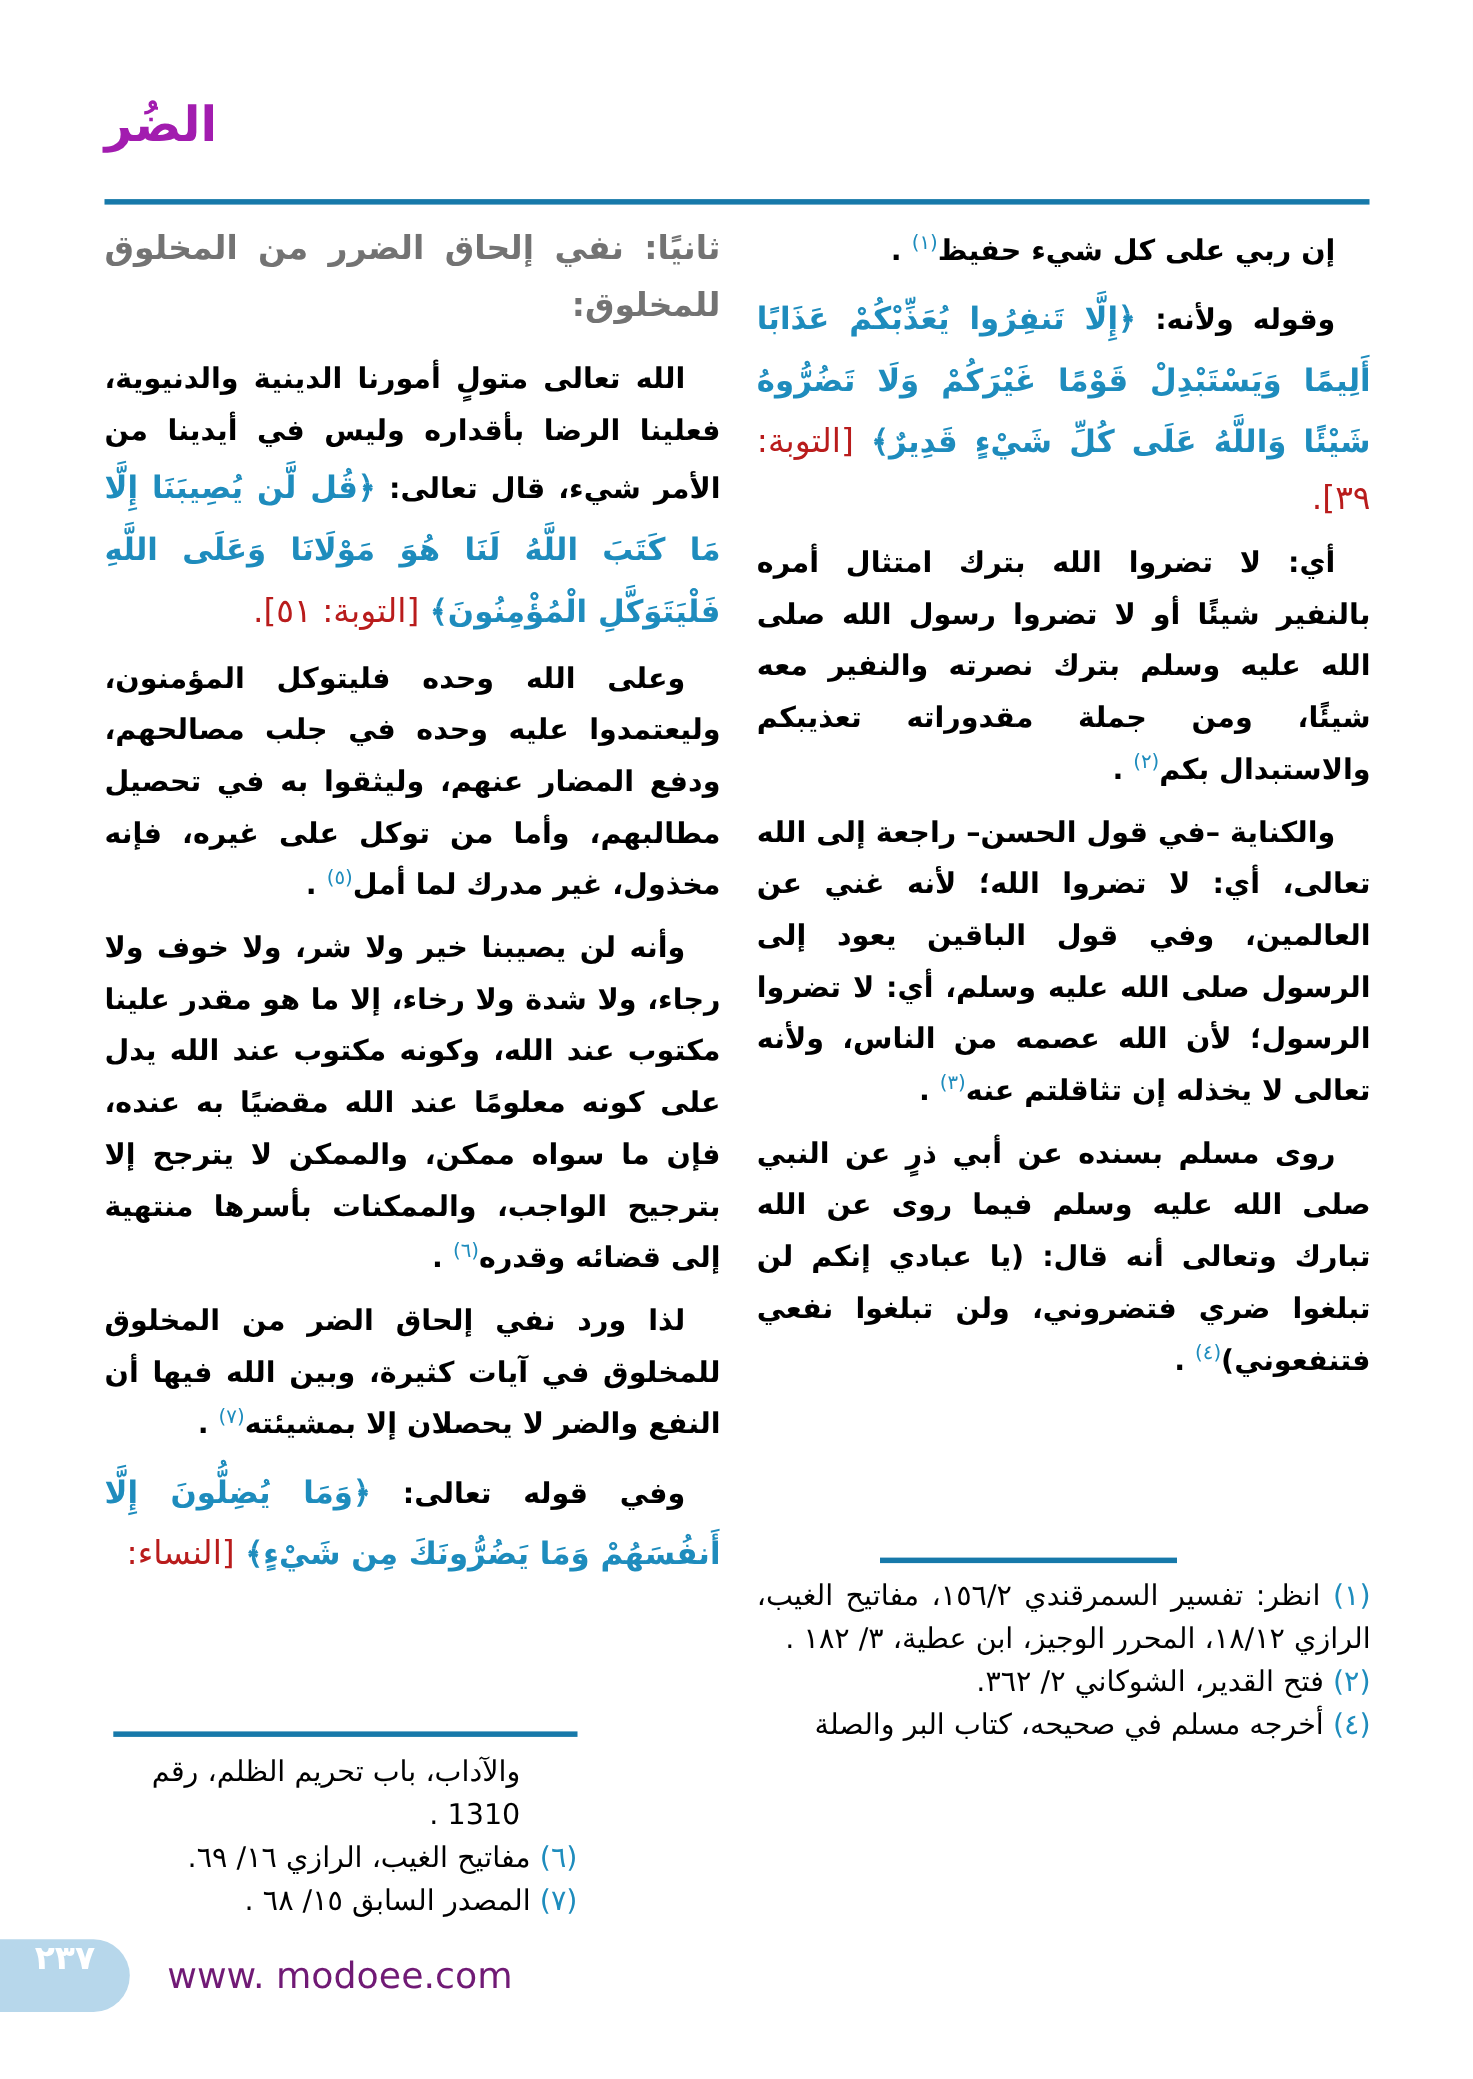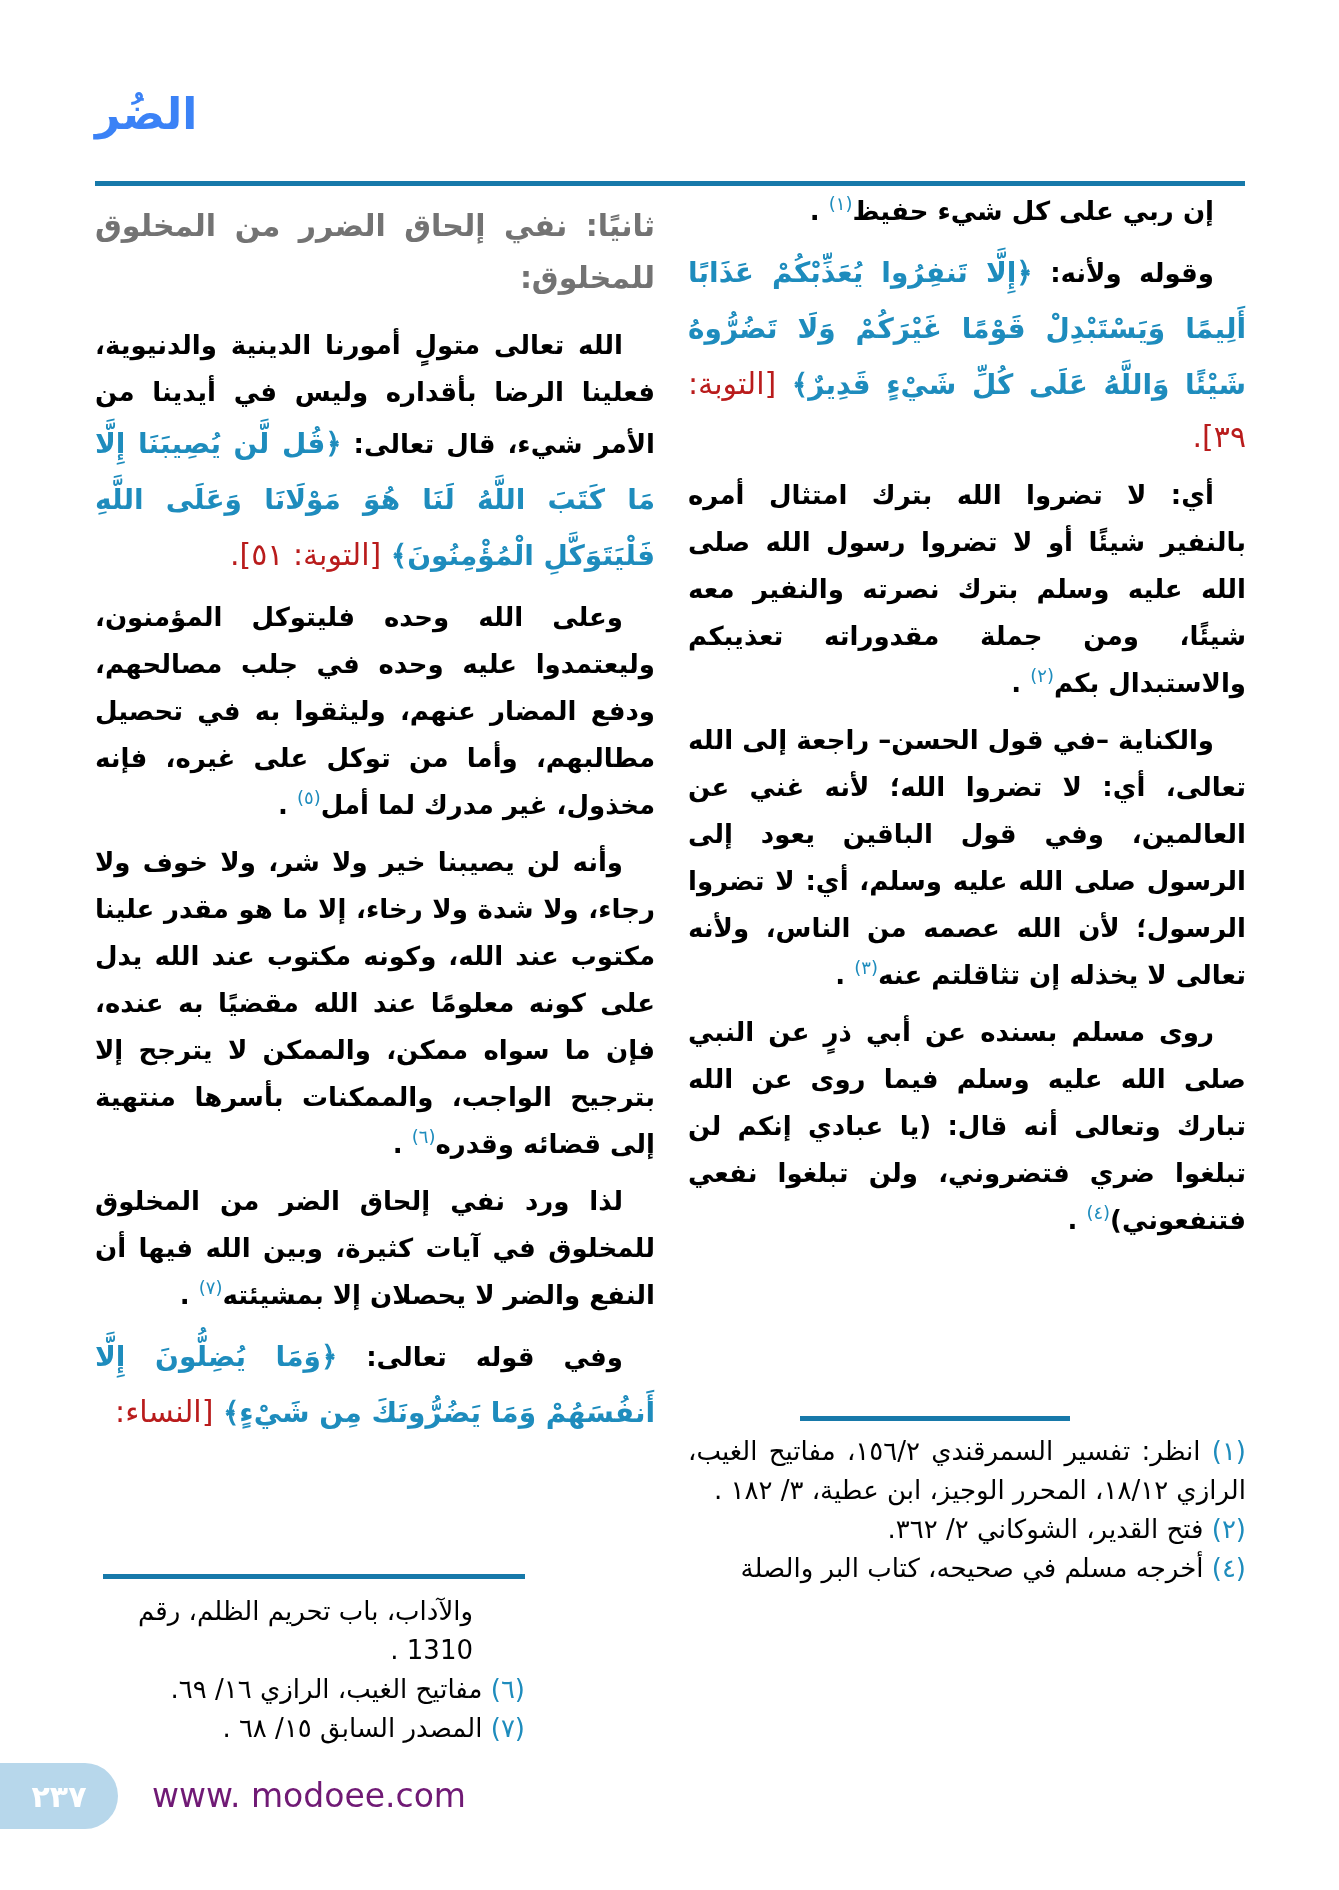--- a/index.html
+++ b/index.html
@@ -7,35 +7,35 @@
     position:relative;
     width:1339px;height:1890px;
     background:#ffffff;
     overflow:hidden;
     font-family:"DejaVu Sans", sans-serif;
     direction:rtl;
   }
   
   .header-title{
     position:absolute;left:95px;top:88px;
-    font-size:44px;font-weight:700;color:#3b82f6;
+    font-size:44px;font-weight:700;color:#a21caf;
     direction:rtl;
   }
   .header-rule{
     position:absolute;left:95px;top:181px;width:1150px;height:5px;
     background:#1779aa;
   }
   
   .col{
     position:absolute;
     direction:rtl;
     text-align:justify;
     color:#000;
   }
-  .col-right{left:688px;top:188px;width:558px;height:1230px;overflow:hidden;}
+  .col-right{left:688px;top:205px;width:558px;height:1230px;overflow:hidden;}
   .col-left {left:95px; top:200px;width:560px;height:1360px;overflow:hidden;}
   p.body{
     margin:0 0 10px 0;
     font-size:26px;line-height:47px;font-weight:700;
     text-indent:32px;
   }
   .col-heading{
     margin:0 0 18px 0;
     font-size:30px;line-height:52px;font-weight:700;
     color:#737373;text-align:justify;text-indent:0;
@@ -61,21 +61,21 @@
   .fn-block-right{left:688px;top:1432px;width:558px;text-align:justify;}
   .fn-block-left {left:95px;top:1592px;width:430px;text-align:right;}
   .fn{margin:0;}
   .fn-block-left .fn{text-indent:-52px;padding-right:52px;}
   .fn-block-left .fn-cont{text-indent:0;padding-right:52px;}
   .fn-num{color:#1e8cbd;}
   
   .page-badge{
     position:absolute;left:0;top:1763px;width:118px;height:66px;
     background:#b7d7eb;border-radius:0 33px 33px 0;
-    display:flex;align-items:center;justify-content:center;
+    display:flex;align-items:flex-start;justify-content:center;
   }
   .page-badge-num{
     color:#ffffff;font-size:30px;font-weight:700;
   }
   .site-url{
     position:absolute;left:152px;top:1776px;
     font-size:33px;font-weight:400;color:#701a75;
     direction:ltr;
   }
 </style>

